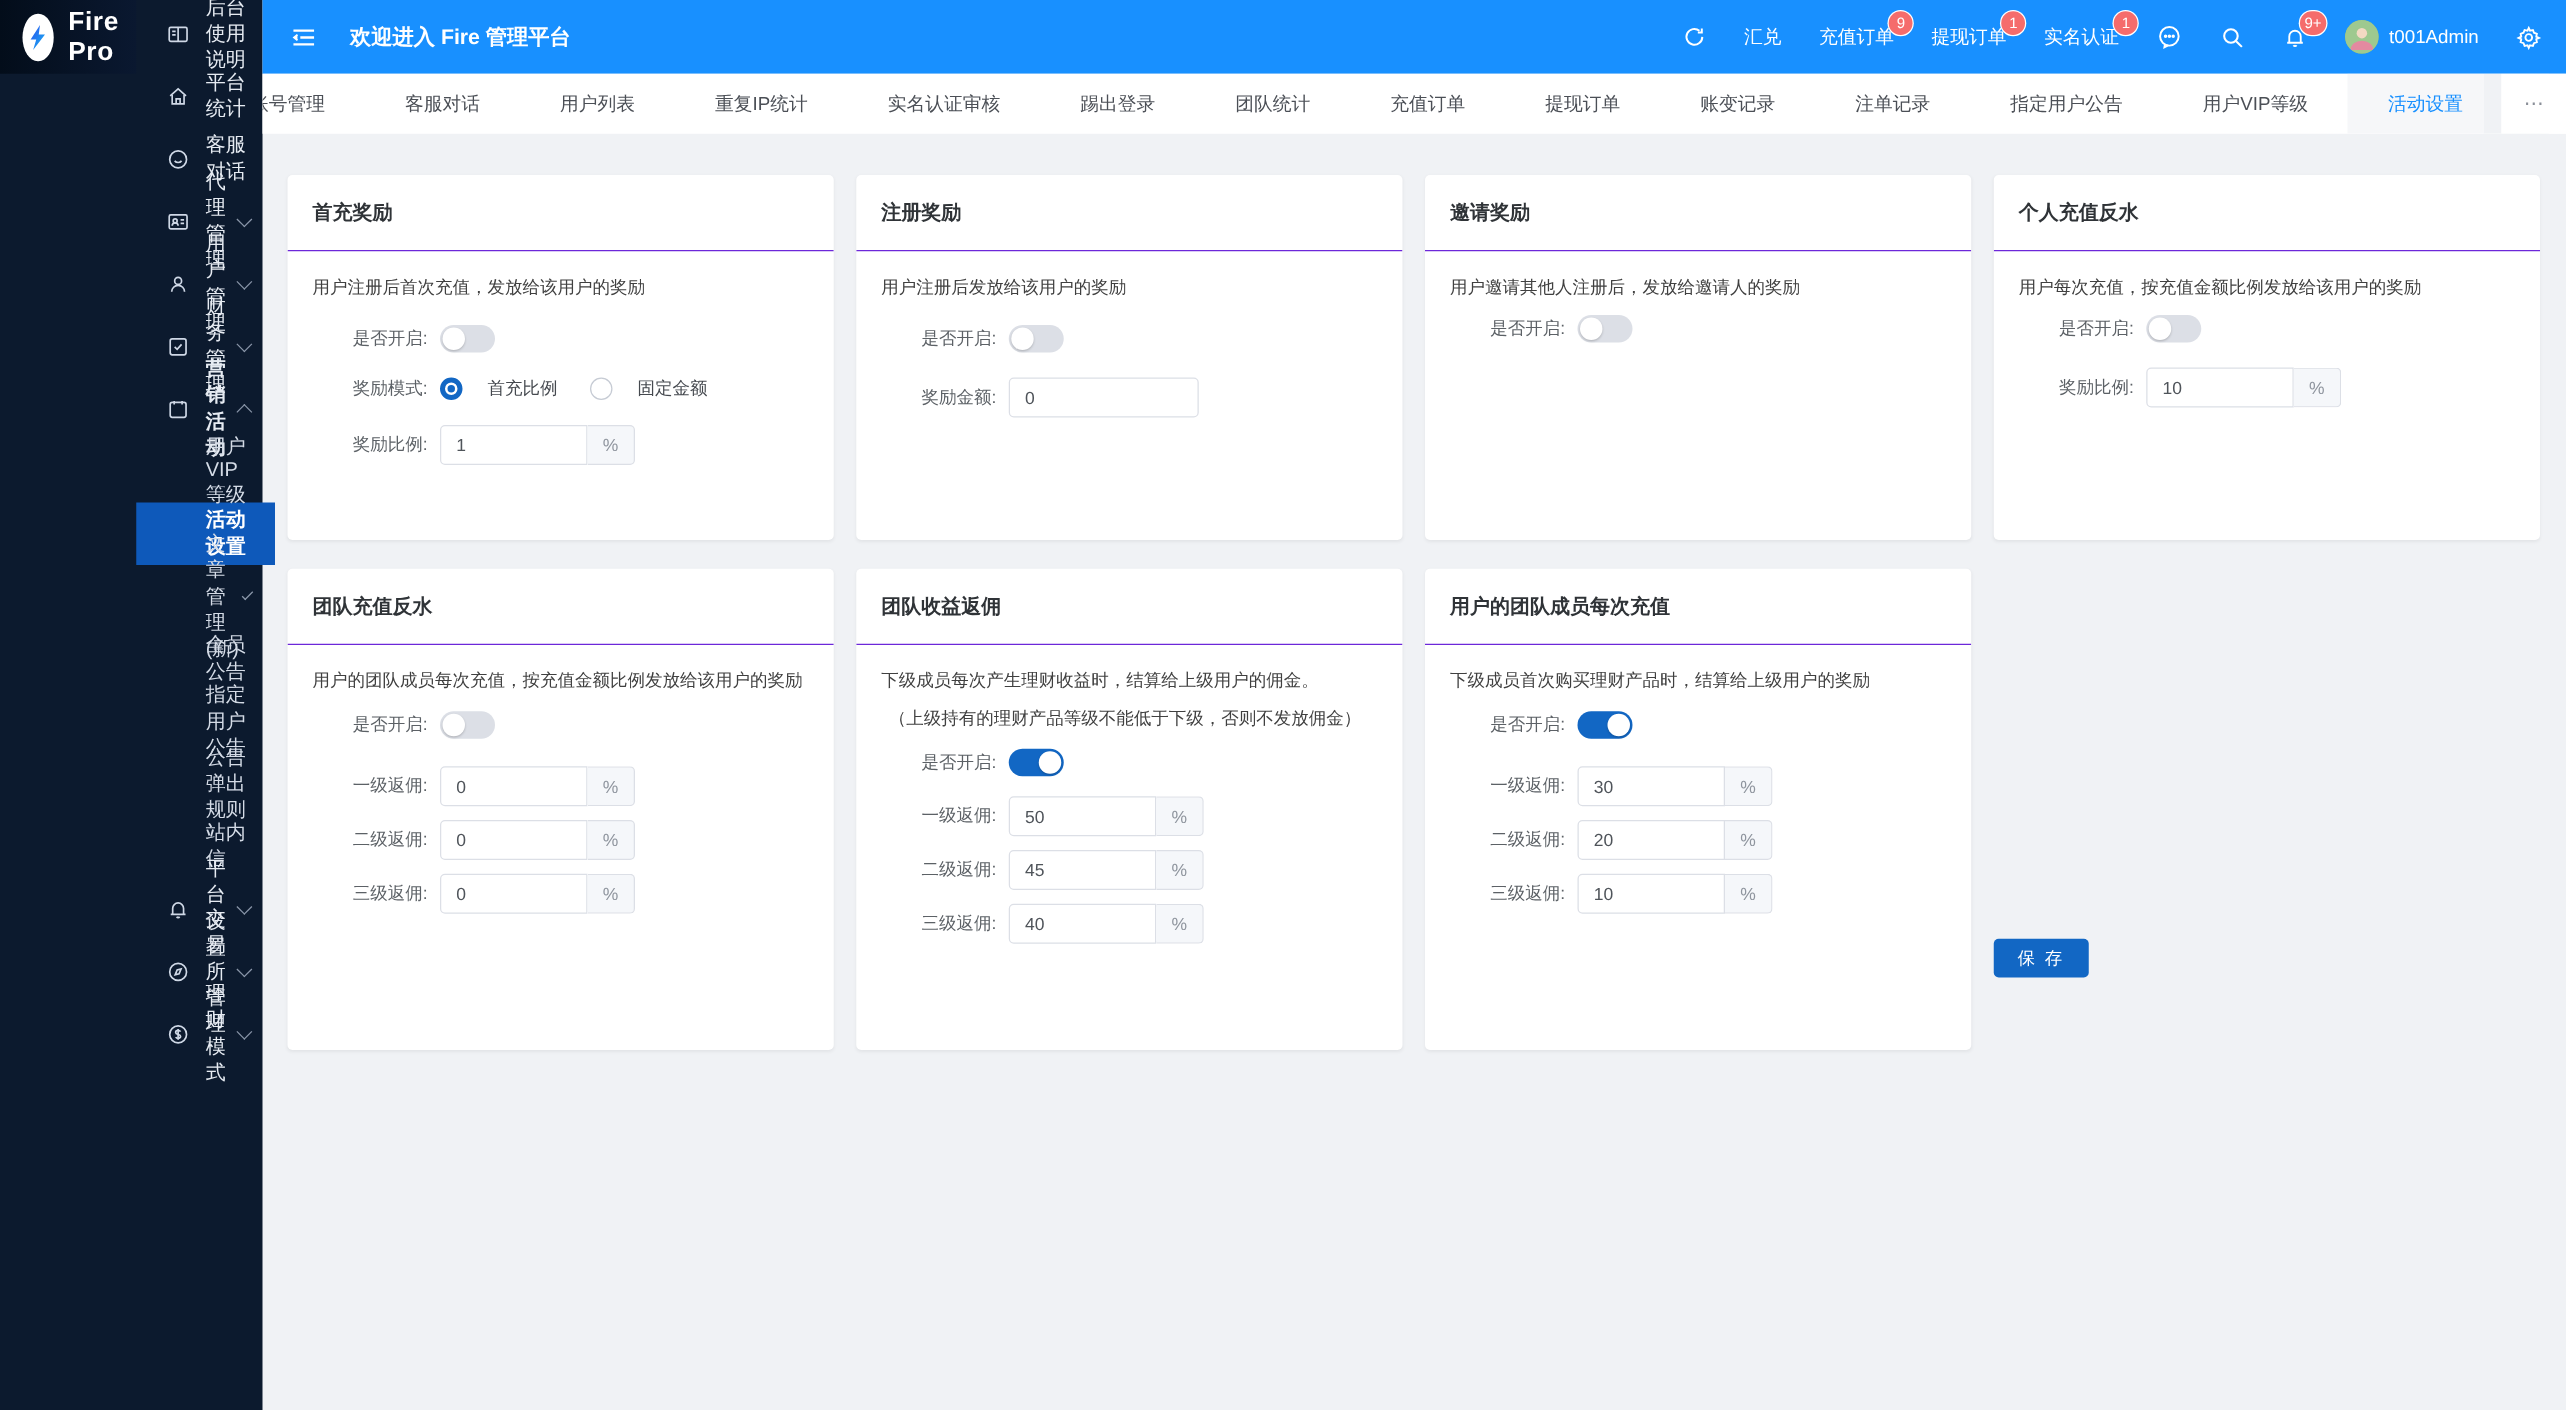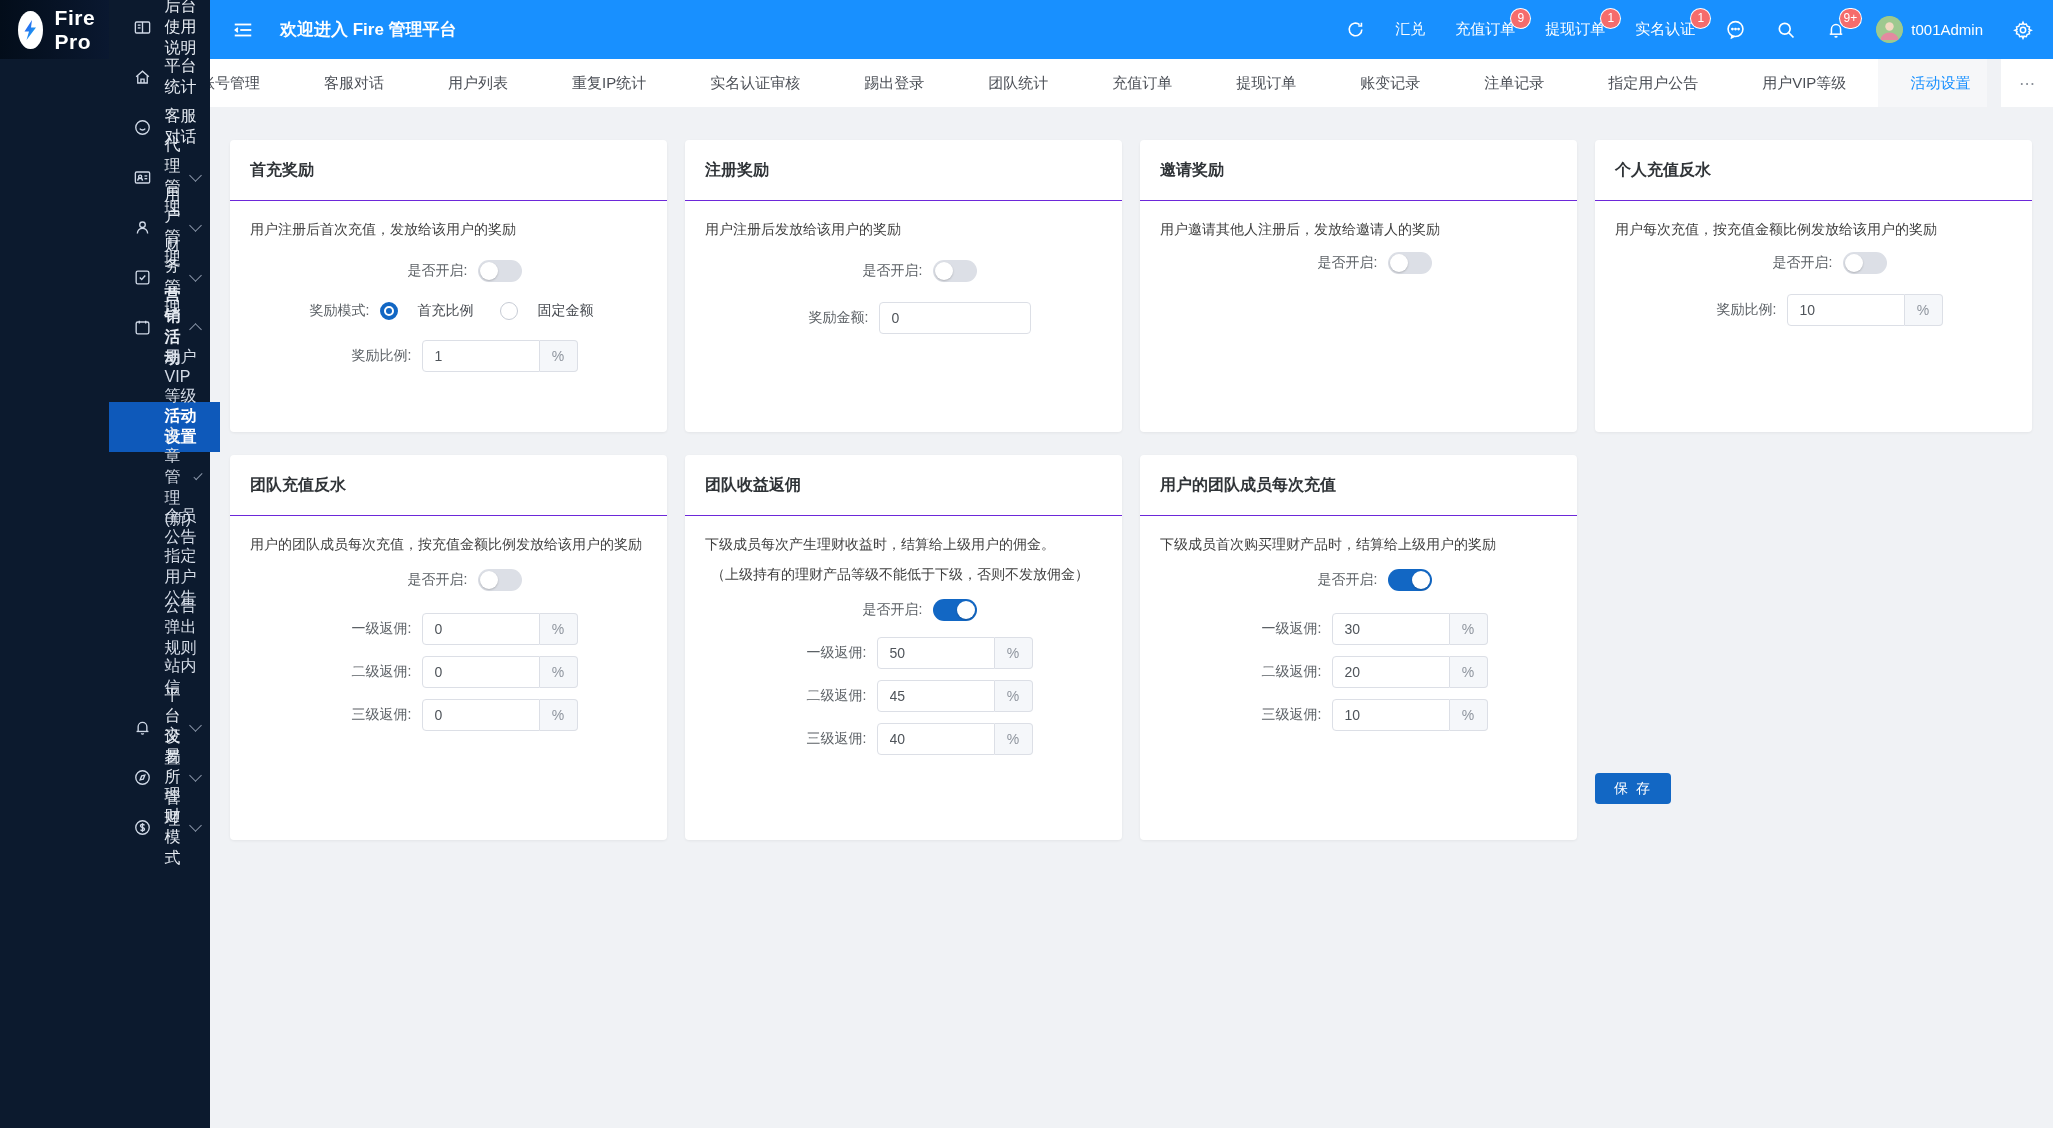--- a/index.html
+++ b/index.html
@@ -48,21 +48,21 @@
 
   
   .content { flex:1; padding:33px 21px 0 20px; overflow:hidden; }
   .grid { display:grid; grid-template-columns:repeat(4,1fr); grid-template-rows:292px 385px; gap:23px 18px; }
   .card { background:#fff; border-radius:4px; box-shadow:0 1px 3px rgba(0,0,0,.06); overflow:hidden; }
   .card-head { height:61px; display:flex; align-items:center; padding:0 20px; border-bottom:1px solid #6d28d9;
     font-size:16px; color:#2f3337; font-weight:700; }
   .card-body { padding:18px 20px 0 20px; }
   .desc { color:#404040; font-size:14px; line-height:1.5; margin-bottom:4px; }
   .desc.center2 { margin-top:9px; padding-left:6px; }
-  .form-row { display:flex; align-items:center; margin-top:20px;justify-content:center; }
+  .form-row { display:flex; align-items:center; margin-top:20px; }
   .f-label { width:92px; text-align:right; color:#5c6166; font-size:14px; margin-right:10px; flex:0 0 92px; white-space:nowrap; }
 
   .switch { width:44px; height:22px; border-radius:11px; background:#dcdfe6; position:relative; cursor:pointer; flex:0 0 44px; }
   .switch::after { content:''; position:absolute; top:2px; left:2px; width:18px; height:18px; border-radius:50%; background:#fff;
     box-shadow:0 1px 2px rgba(0,0,0,.2); }
   .switch.on { background:#1267c4; }
   .switch.on::after { left:24px; }
 
   .radio-opt { display:flex; align-items:center; margin-right:26px; cursor:pointer; }
   .radio { width:18px; height:18px; border-radius:50%; border:1px solid #c6cbd4; background:#fff; position:relative; flex:0 0 18px; }
@@ -71,21 +71,21 @@
   .radio-lbl { margin-left:20px; font-size:14px; color:#45494f; }
 
   .ipt { display:flex; }
   .ipt input { width:118px; height:32px; border:1px solid #dcdfe6; border-radius:4px 0 0 4px; padding:0 12px;
     font-size:14px; color:#4f545a; outline:none; font-family:inherit; }
   .ipt input.wide { width:152px; border-radius:4px; }
   .ipt .append { width:38px; height:32px; border:1px solid #dcdfe6; border-left:none; border-radius:0 4px 4px 0;
     background:#f5f7fa; color:#8f959e; font-size:14px; display:flex; align-items:center; justify-content:center; }
 
   .save-cell { display:flex; align-items:flex-end; }
-  .save-btn { margin-bottom:36px; height:31px; padding:0 19px; background:#1267c4; color:#fff; border:none; border-radius:4px;
+  .save-btn { margin-bottom:58px; height:31px; padding:0 19px; background:#1267c4; color:#fff; border:none; border-radius:4px;
     font-size:14px; cursor:pointer; font-family:inherit; letter-spacing:2px; }
 
   svg { display:block; }
 </style>
 </head>
 <body>
 
 <div class="app">
 
   <aside class="sidebar">

